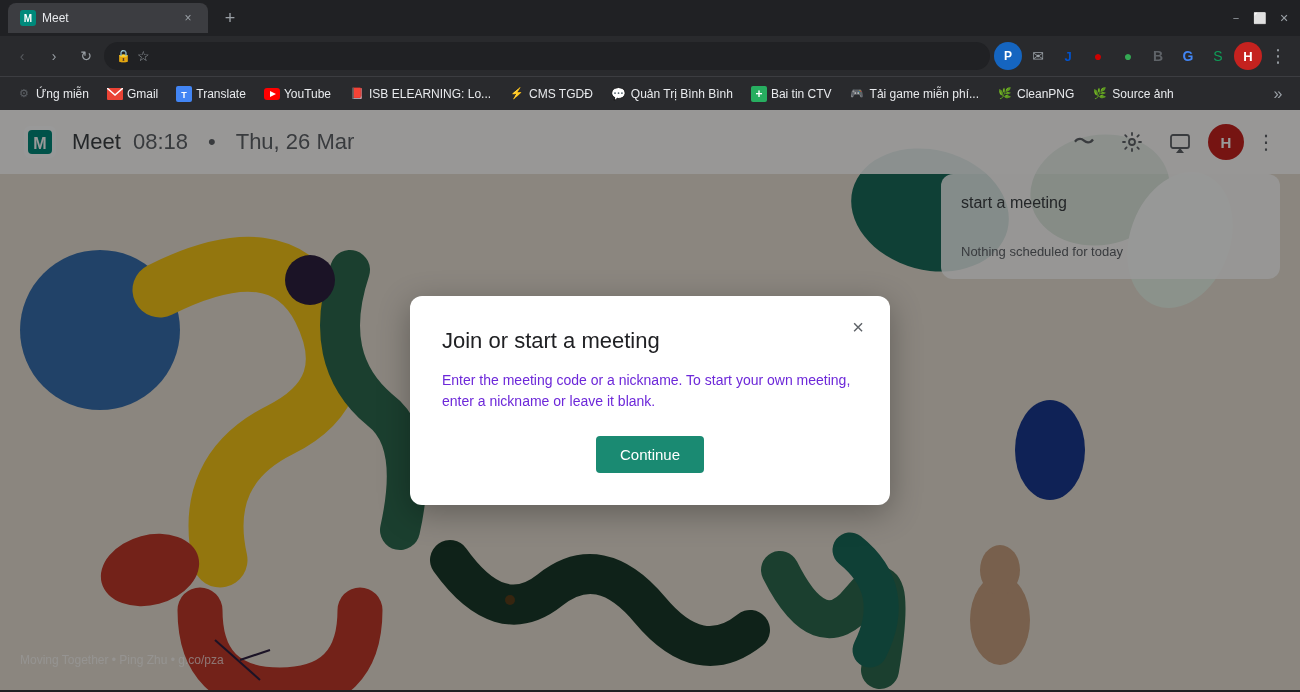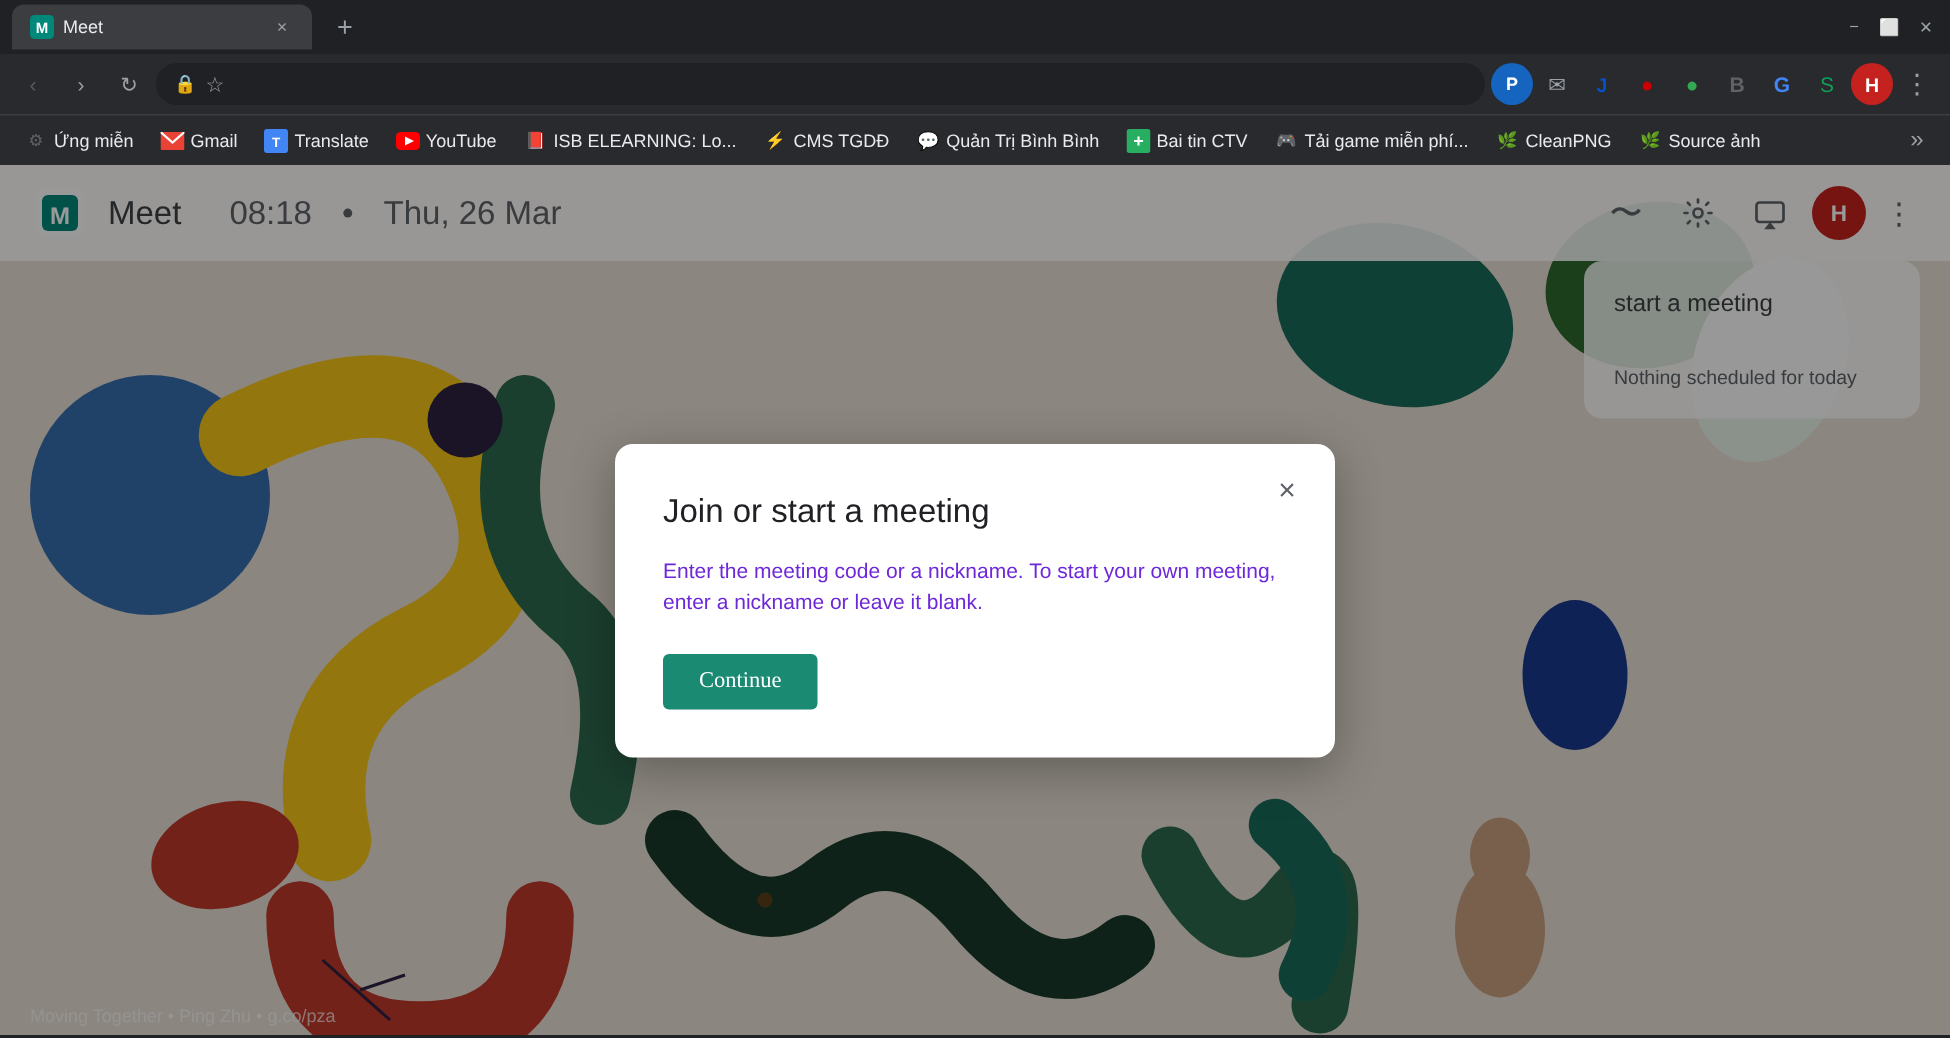--- a/index.html
+++ b/index.html
@@ -226,40 +226,40 @@
       width: 28px; height: 28px;
       display: flex; align-items: center; justify-content: center;
       color: #5f6368; font-size: 20px; cursor: pointer;
     }
 
     
     .right-panel {
       position: absolute;
       top: 64px;
       right: 20px;
-      width: 224px;
+      width: 339px;
       background: rgba(255,255,255,0.85);
       border-radius: 12px;
       padding: 20px;
     }
     .right-panel-title {
       font-size: 16px;
       color: #3c4043;
       margin-bottom: 8px;
     }
     .right-panel-sub {
       font-size: 13px;
       color: #5f6368;
       margin-top: 32px;
     }
 
     
     .meet-footer {
       position: absolute;
-      bottom: 6px;
+      bottom: 23px;
       left: 20px;
       font-size: 12px;
       color: rgba(255,255,255,0.7);
     }
 
     
     .modal-overlay {
       position: absolute;
       top: 0; left: 0; right: 0; bottom: 0;
       background: rgba(0,0,0,0.4);
@@ -307,22 +307,21 @@
       padding: 0 16px;
       font-size: 16px;
       color: #202124;
       outline: none;
       margin-bottom: 32px;
       font-family: inherit;
       letter-spacing: 0.5px;
     }
     .modal-actions {
       display: flex;
-      justify-content: flex-start;
-      font-family: Liberation Serif, serif;
+      justify-content: center;
     }
     .continue-btn {
       background: #1a8a72;
       color: white;
       border: none;
       border-radius: 4px;
       padding: 10px 24px;
       font-size: 15px;
       font-weight: 500;
       cursor: pointer;
@@ -495,21 +494,21 @@
 
   <div class="meet-header">
     <div class="meet-logo">
       <svg width="32" height="32" viewBox="0 0 32 32">
         <rect width="32" height="32" rx="6" fill="white"></rect>
         <rect x="4" y="4" width="24" height="24" rx="4" fill="#00897B"></rect>
         <text x="16" y="23" text-anchor="middle" fill="white" font-size="16" font-family="Arial" font-weight="bold">M</text>
       </svg>
     </div>
     <span class="meet-title">Meet</span>
-    <span class="meet-time" style="margin-left:20px;color:#5f6368;">08:18</span>
+    <span class="meet-time" style="margin-left:0;color:#5f6368;">08:18</span>
     <span style="color:#5f6368;font-size:22px;margin:0 8px;">•</span>
     <span class="meet-date" style="color:#5f6368;">Thu, 26 Mar</span>
     <div class="meet-header-right">
       <div class="meet-icon-btn" style="font-size:22px;">〜</div>
       <div class="meet-icon-btn">
         <svg width="22" height="22" viewBox="0 0 22 22" fill="none">
             <circle cx="11" cy="11" r="3" stroke="#5f6368" stroke-width="1.8"></circle>
             <path d="M11 2v2M11 18v2M2 11h2M18 11h2M4.2 4.2l1.4 1.4M16.4 16.4l1.4 1.4M4.2 17.8l1.4-1.4M16.4 5.6l1.4-1.4" stroke="#5f6368" stroke-width="1.8" stroke-linecap="round"></path>
           </svg>
       </div>

